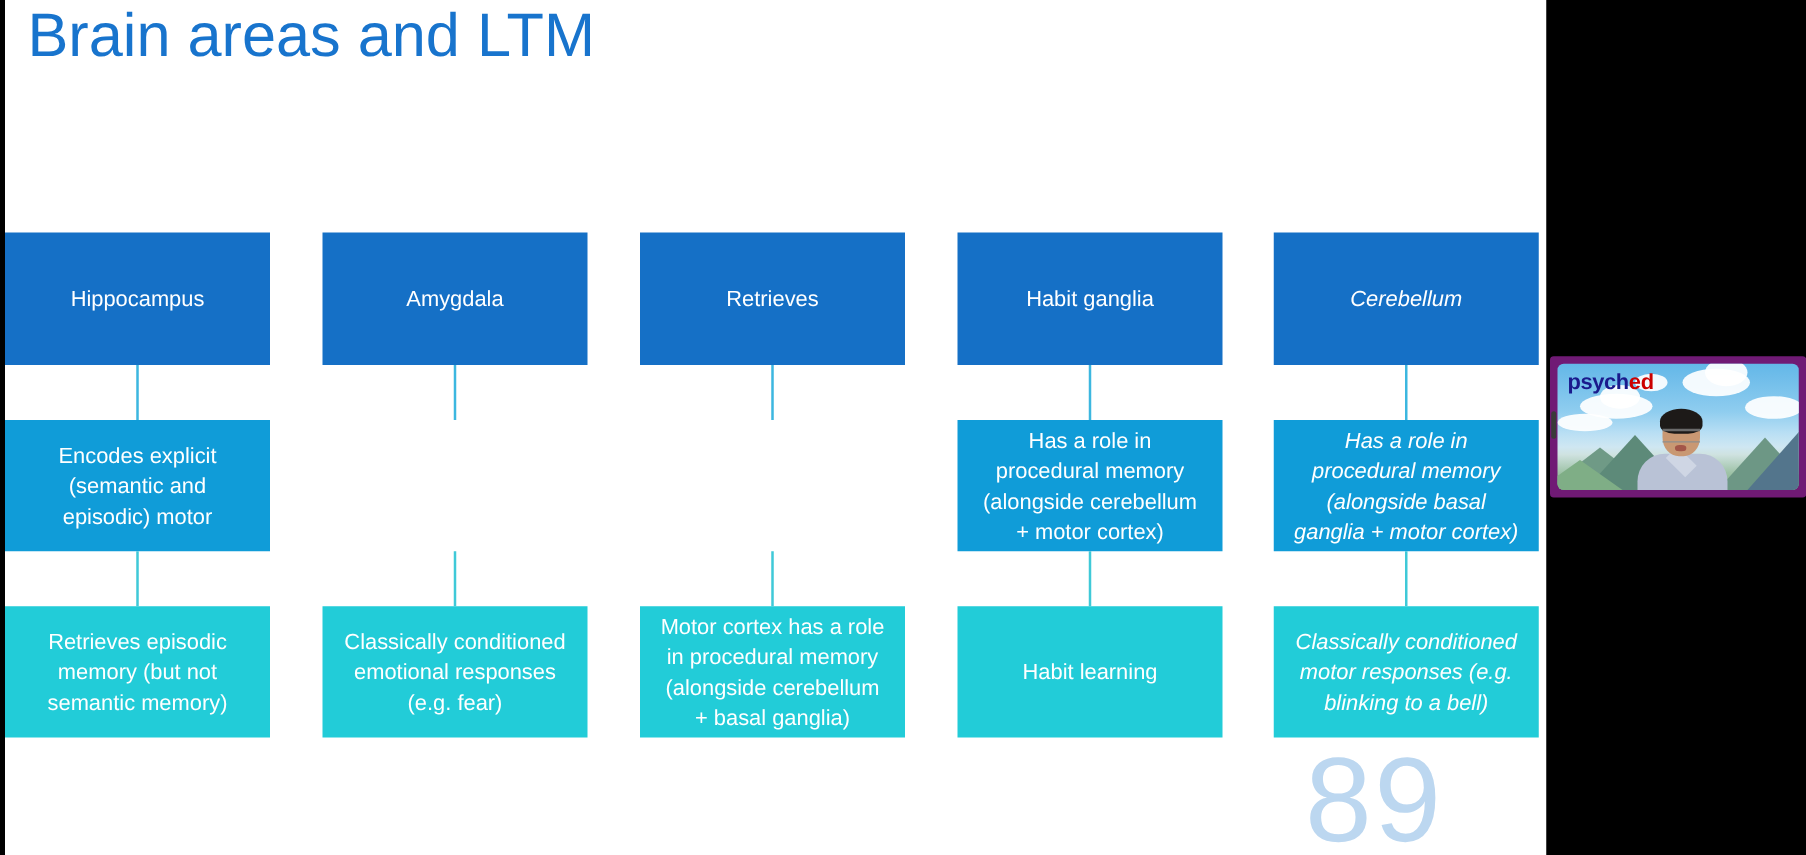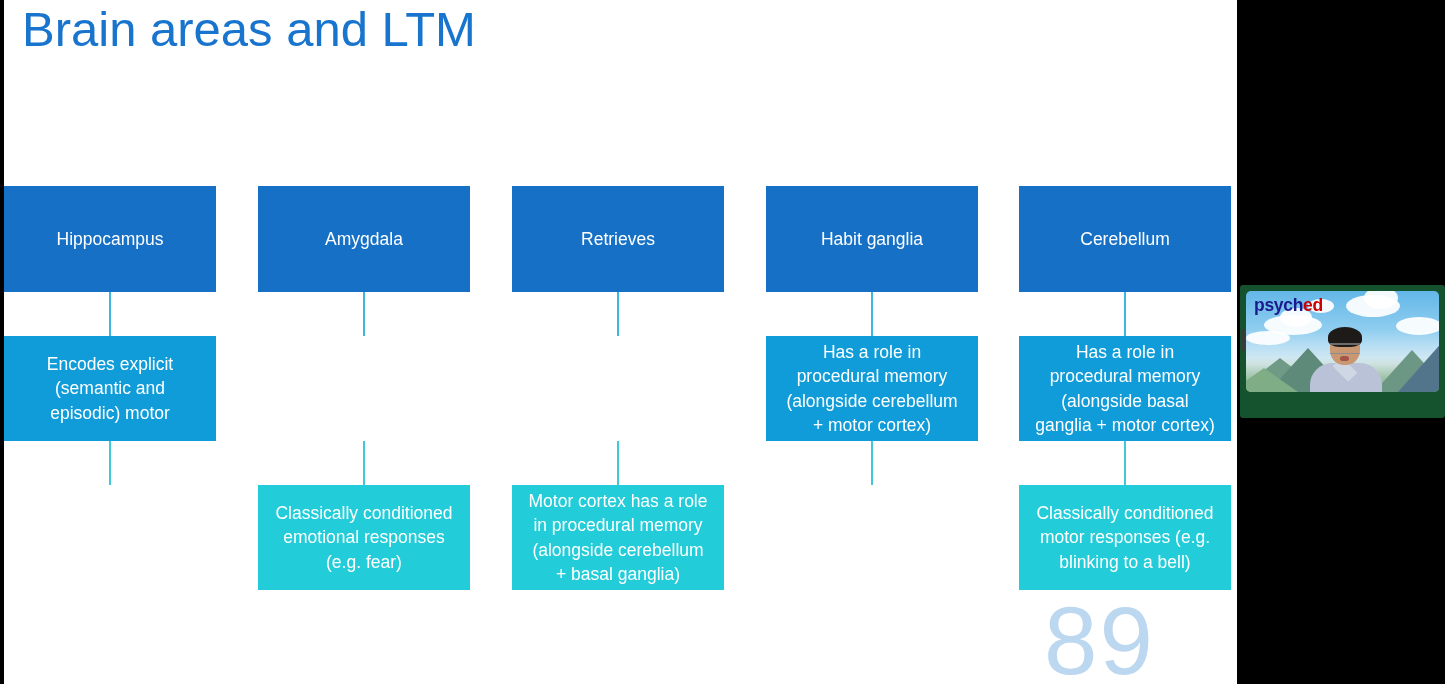--- a/index.html
+++ b/index.html
@@ -112,30 +112,30 @@
     top: 441px;
     height: 44px;
     background: #3FC9D8;
   }
 
   
   #col-0 { left: 0px; }
   #col-1 { left: 254px; text-decoration: underline; }
   #col-2 { left: 508px; }
   #col-3 { left: 762px; }
-  #col-4 { left: 1015px; }
+  #col-4 { left: 1015px; font-style: italic; }
 
   
   #webcam {
     position: absolute;
     left: 1240px;
     top: 285px;
     width: 205px;
-    height: 133px;
-    background: #14532d;
+    height: 113px;
+    background: #701a75;
     border-radius: 3px;
     overflow: hidden;
   }
   #webcam-frame {
     position: absolute;
     left: 6px; top: 6px;
     width: 193px;
     height: 101px;
     border-radius: 5px;
     overflow: hidden;
@@ -238,20 +238,23 @@
 
     <div id="page-number">89</div>
 
     <div class="column" id="col-0">
       <div class="node row-head">Hippocampus</div>
       <div class="connector c-upper"></div>
       <div class="node row-mid">Encodes explicit
 (semantic and
 episodic) motor</div>
       <div class="connector c-lower"></div>
+      <div class="node row-bot">Retrieves episodic
+memory (but not
+semantic memory)</div>
     </div>
 
     <div class="column" id="col-1">
       <div class="node row-head">Amygdala</div>
       <div class="connector c-upper"></div>
       <div class="connector c-lower"></div>
       <div class="node row-bot">Classically conditioned
 emotional responses
 (e.g. fear)</div>
     </div>
@@ -267,20 +270,21 @@
     </div>
 
     <div class="column" id="col-3">
       <div class="node row-head">Habit ganglia</div>
       <div class="connector c-upper"></div>
       <div class="node row-mid"><span class="overflow-text">Has a role in
 procedural memory
 (alongside cerebellum
 + motor cortex)</span></div>
       <div class="connector c-lower"></div>
+      <div class="node row-bot">Habit learning</div>
     </div>
 
     <div class="column" id="col-4">
       <div class="node row-head">Cerebellum</div>
       <div class="connector c-upper"></div>
       <div class="node row-mid"><span class="overflow-text">Has a role in
 procedural memory
 (alongside basal
 ganglia + motor cortex)</span></div>
       <div class="connector c-lower"></div>

